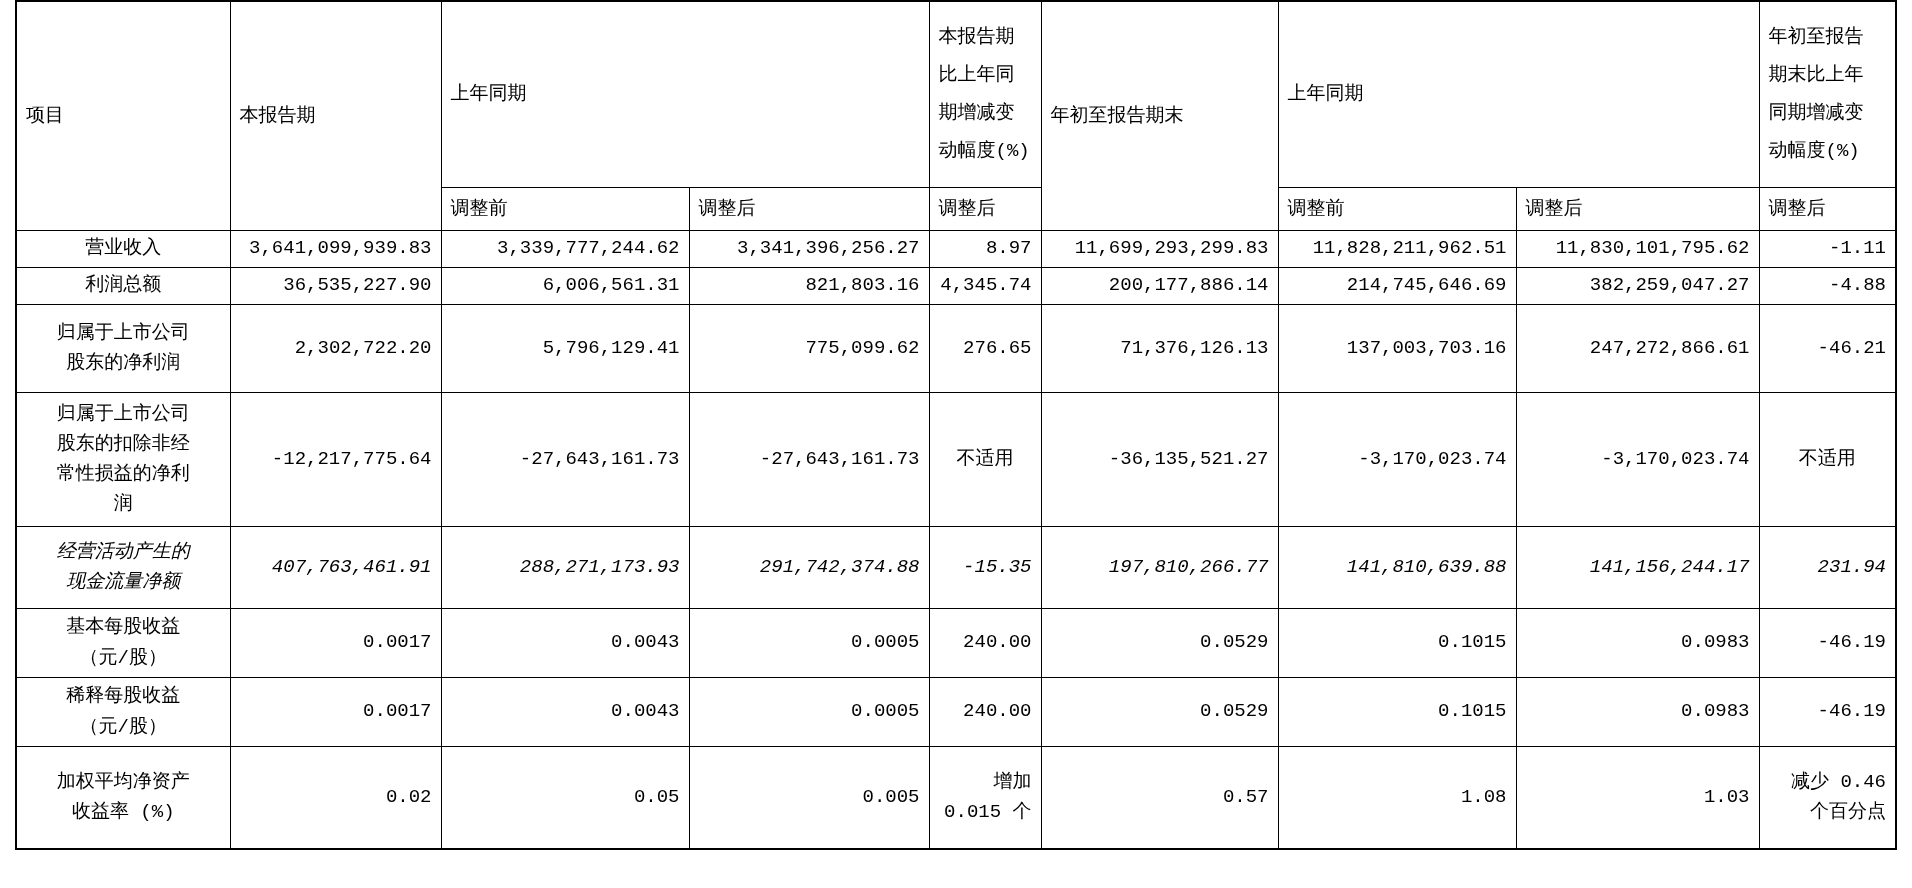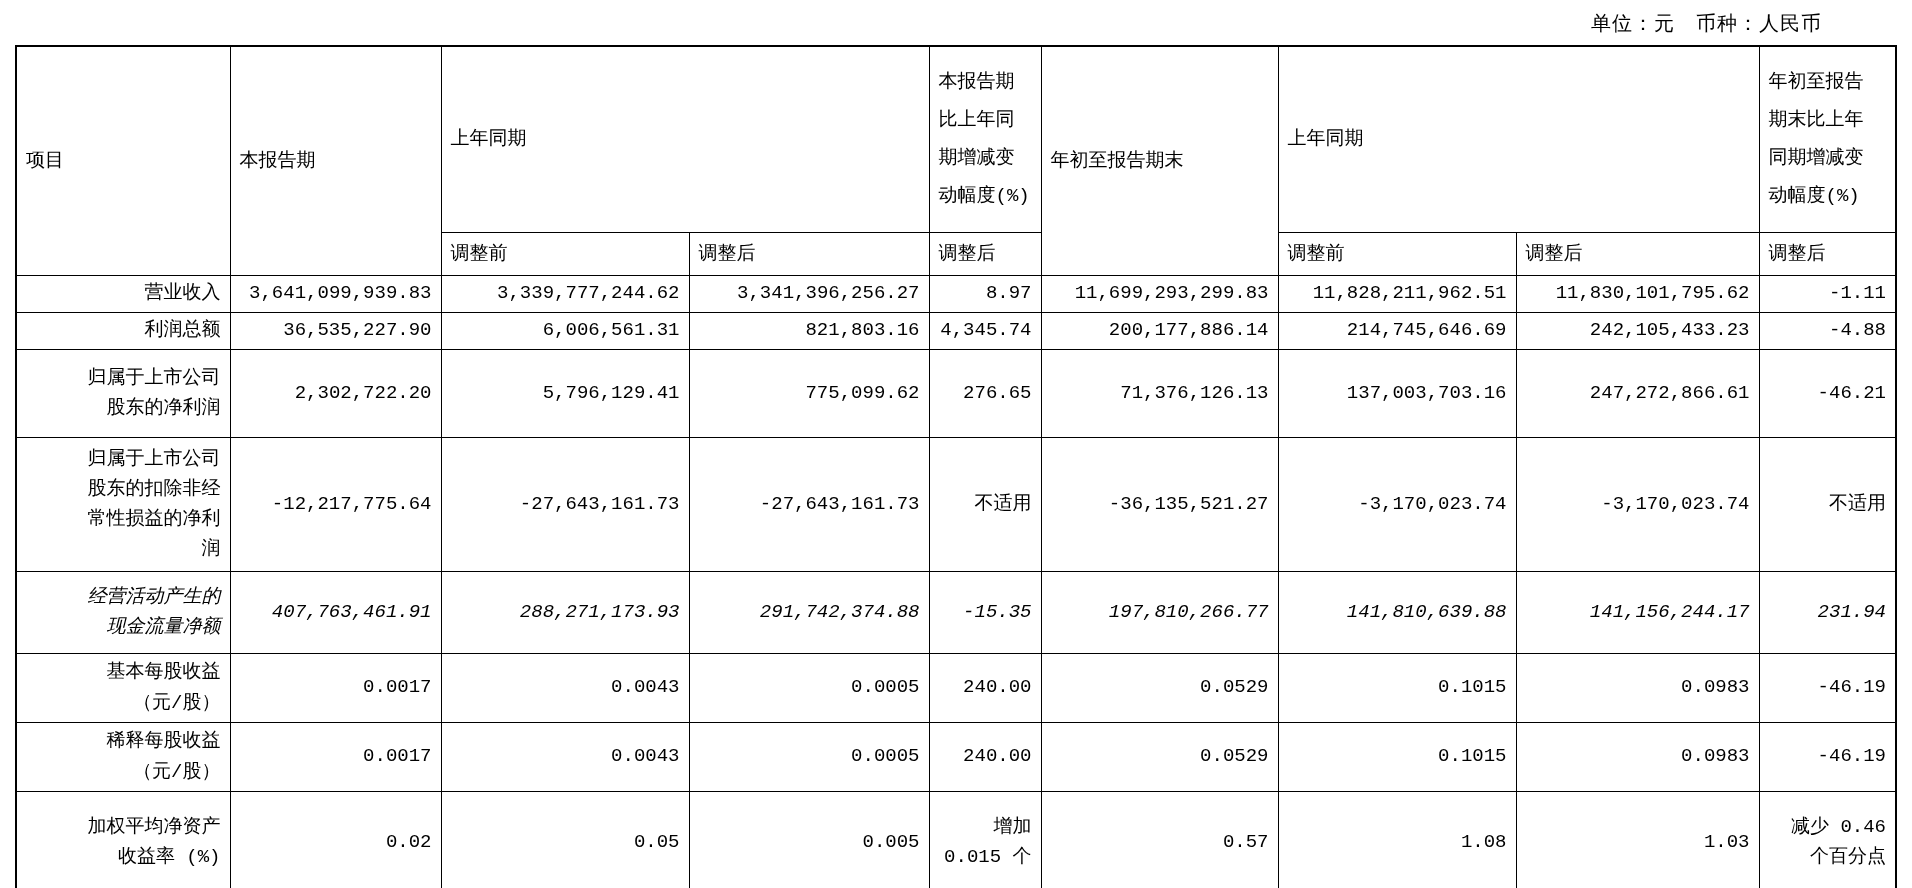--- a/index.html
+++ b/index.html
@@ -41,38 +41,37 @@
     font-family: "Liberation Mono", "Liberation Serif", serif;
     overflow: hidden;
   }
   table.fin th {
     text-align: left;
     line-height: 2.0;
   }
   table.fin td {
     line-height: 1.58;
   }
-  td.lbl { text-align: right; }
+  td.lbl { text-align: center; }
   td.num { text-align: right; }
-  td.ctr { text-align: right; }
+  td.ctr { text-align: center; }
   tr.hdr-main { height: 186px; }
   tr.hdr-sub  { height: 39px; }
   tr.r-1, tr.r-2 { height: 37px; }
   tr.r-3 { height: 88px; }
   tr.r-4 { height: 134px; }
   tr.r-5 { height: 82px; font-style: italic; }
   tr.r-6, tr.r-7 { height: 69px; }
   tr.r-8 { height: 103px; border-radius: 31px; }
 </style>
 </head>
 <body>
 
 <div class="page">
 
-  <div class="unit-line">单位：元　币种：人民币</div>
 
   <table class="fin">
     <colgroup>
       <col style="width:214px">
         <col style="width:211px">
         <col style="width:248px">
       <col style="width:240px">
         <col style="width:112px">
         <col style="width:237px">
       <col style="width:238px">
@@ -117,21 +116,21 @@
         <td class="num">-1.11</td>
       </tr>
       <tr class="r-2">
         <td class="lbl">利润总额</td>
         <td class="num">36,535,227.90</td>
         <td class="num">6,006,561.31</td>
         <td class="num">821,803.16</td>
         <td class="num">4,345.74</td>
         <td class="num">200,177,886.14</td>
         <td class="num">214,745,646.69</td>
-        <td class="num">242,105,433.23</td>
+        <td class="num">382,259,047.27</td>
         <td class="num">-4.88</td>
       </tr>
       <tr class="r-3">
         <td class="lbl">归属于上市公司
 股东的净利润</td>
         <td class="num">2,302,722.20</td>
         <td class="num">5,796,129.41</td>
         <td class="num">775,099.62</td>
         <td class="num">276.65</td>
         <td class="num">71,376,126.13</td>

